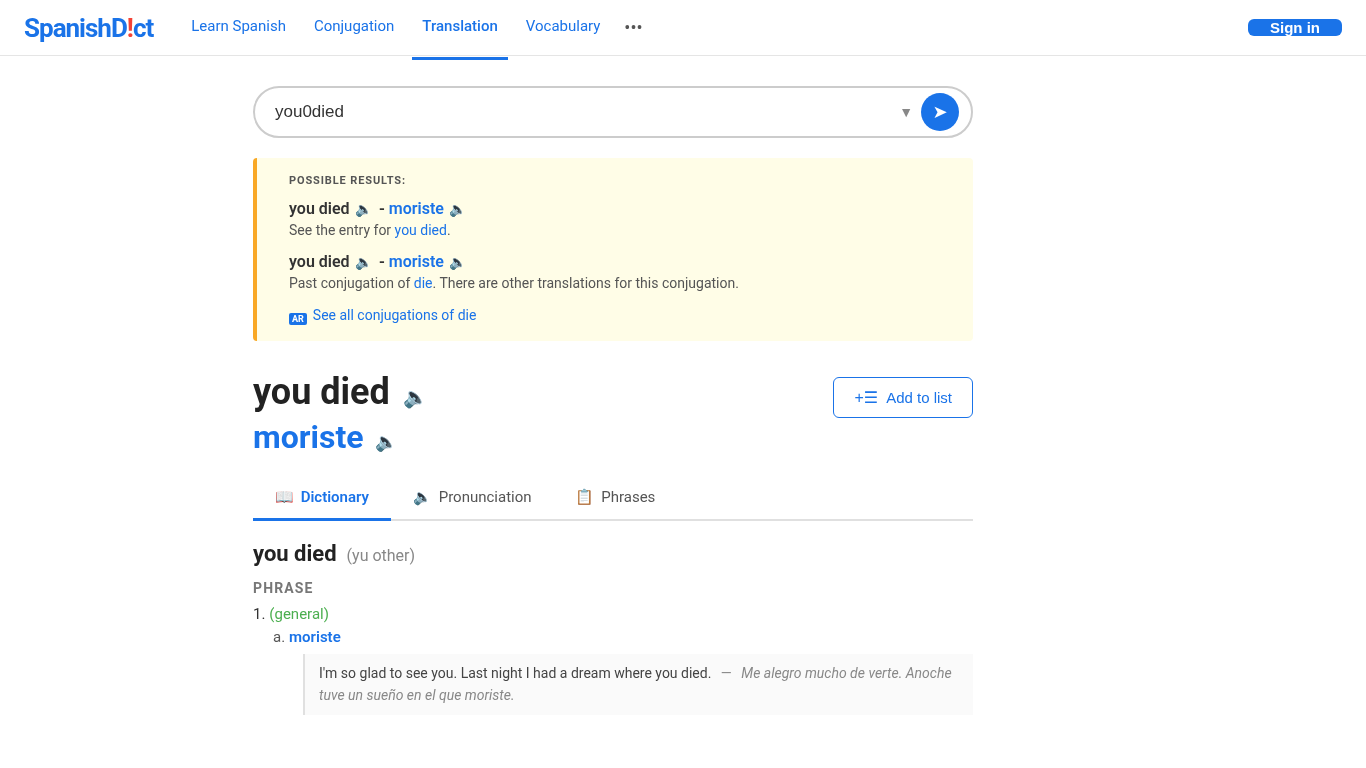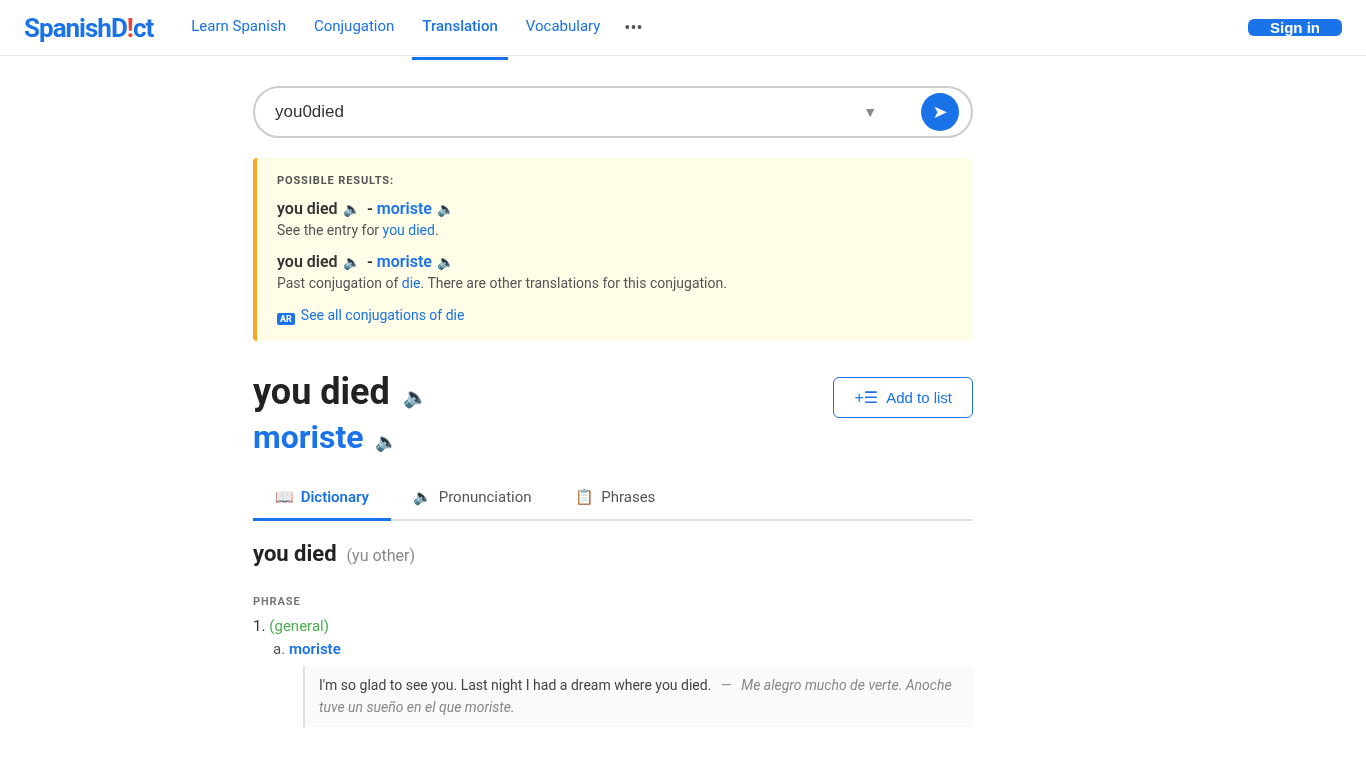--- a/index.html
+++ b/index.html
@@ -73,21 +73,20 @@
     
     .search-bar {
       display: flex;
       align-items: center;
       border: 2px solid #ccc;
       border-radius: 30px;
       padding: 0 12px 0 20px;
       max-width: 720px;
       height: 52px;
       background: #fff;
-      gap: 36px;
     }
     .search-input {
       flex: 1;
       border: none;
       outline: none;
       font-size: 17px;
       color: #333;
       background: transparent;
     }
     .search-input::selection {
@@ -113,21 +112,21 @@
       color: #fff;
       font-size: 18px;
     }
 
     
     .possible-results {
       margin-top: 20px;
       background: #fffde7;
       border-left: 4px solid #f9a825;
       border-radius: 4px;
-      padding: 16px 20px;
+      padding: 16px 32px;
       max-width: 720px;
     }
     .possible-label {
       font-size: 11px;
       font-weight: 700;
       letter-spacing: 0.08em;
       color: #555;
       text-transform: uppercase;
       margin-bottom: 12px;
     }
@@ -273,26 +272,26 @@
       font-weight: 700;
       color: #222;
     }
     .dict-phonetic {
       color: #888;
       font-size: 16px;
       font-weight: 400;
       margin-left: 6px;
     }
     .dict-pos-label {
-      font-size: 11px;
+      font-size: 14px;
       font-weight: 700;
       letter-spacing: 0.08em;
       color: #777;
       text-transform: uppercase;
-      margin-top: 29px;
+      margin-top: 14px;
     }
     .dict-sense {
       margin-top: 8px;
     }
     .dict-sense-num {
       font-size: 15px;
       color: #333;
     }
     .dict-sense-cat {
       color: #4caf50;

